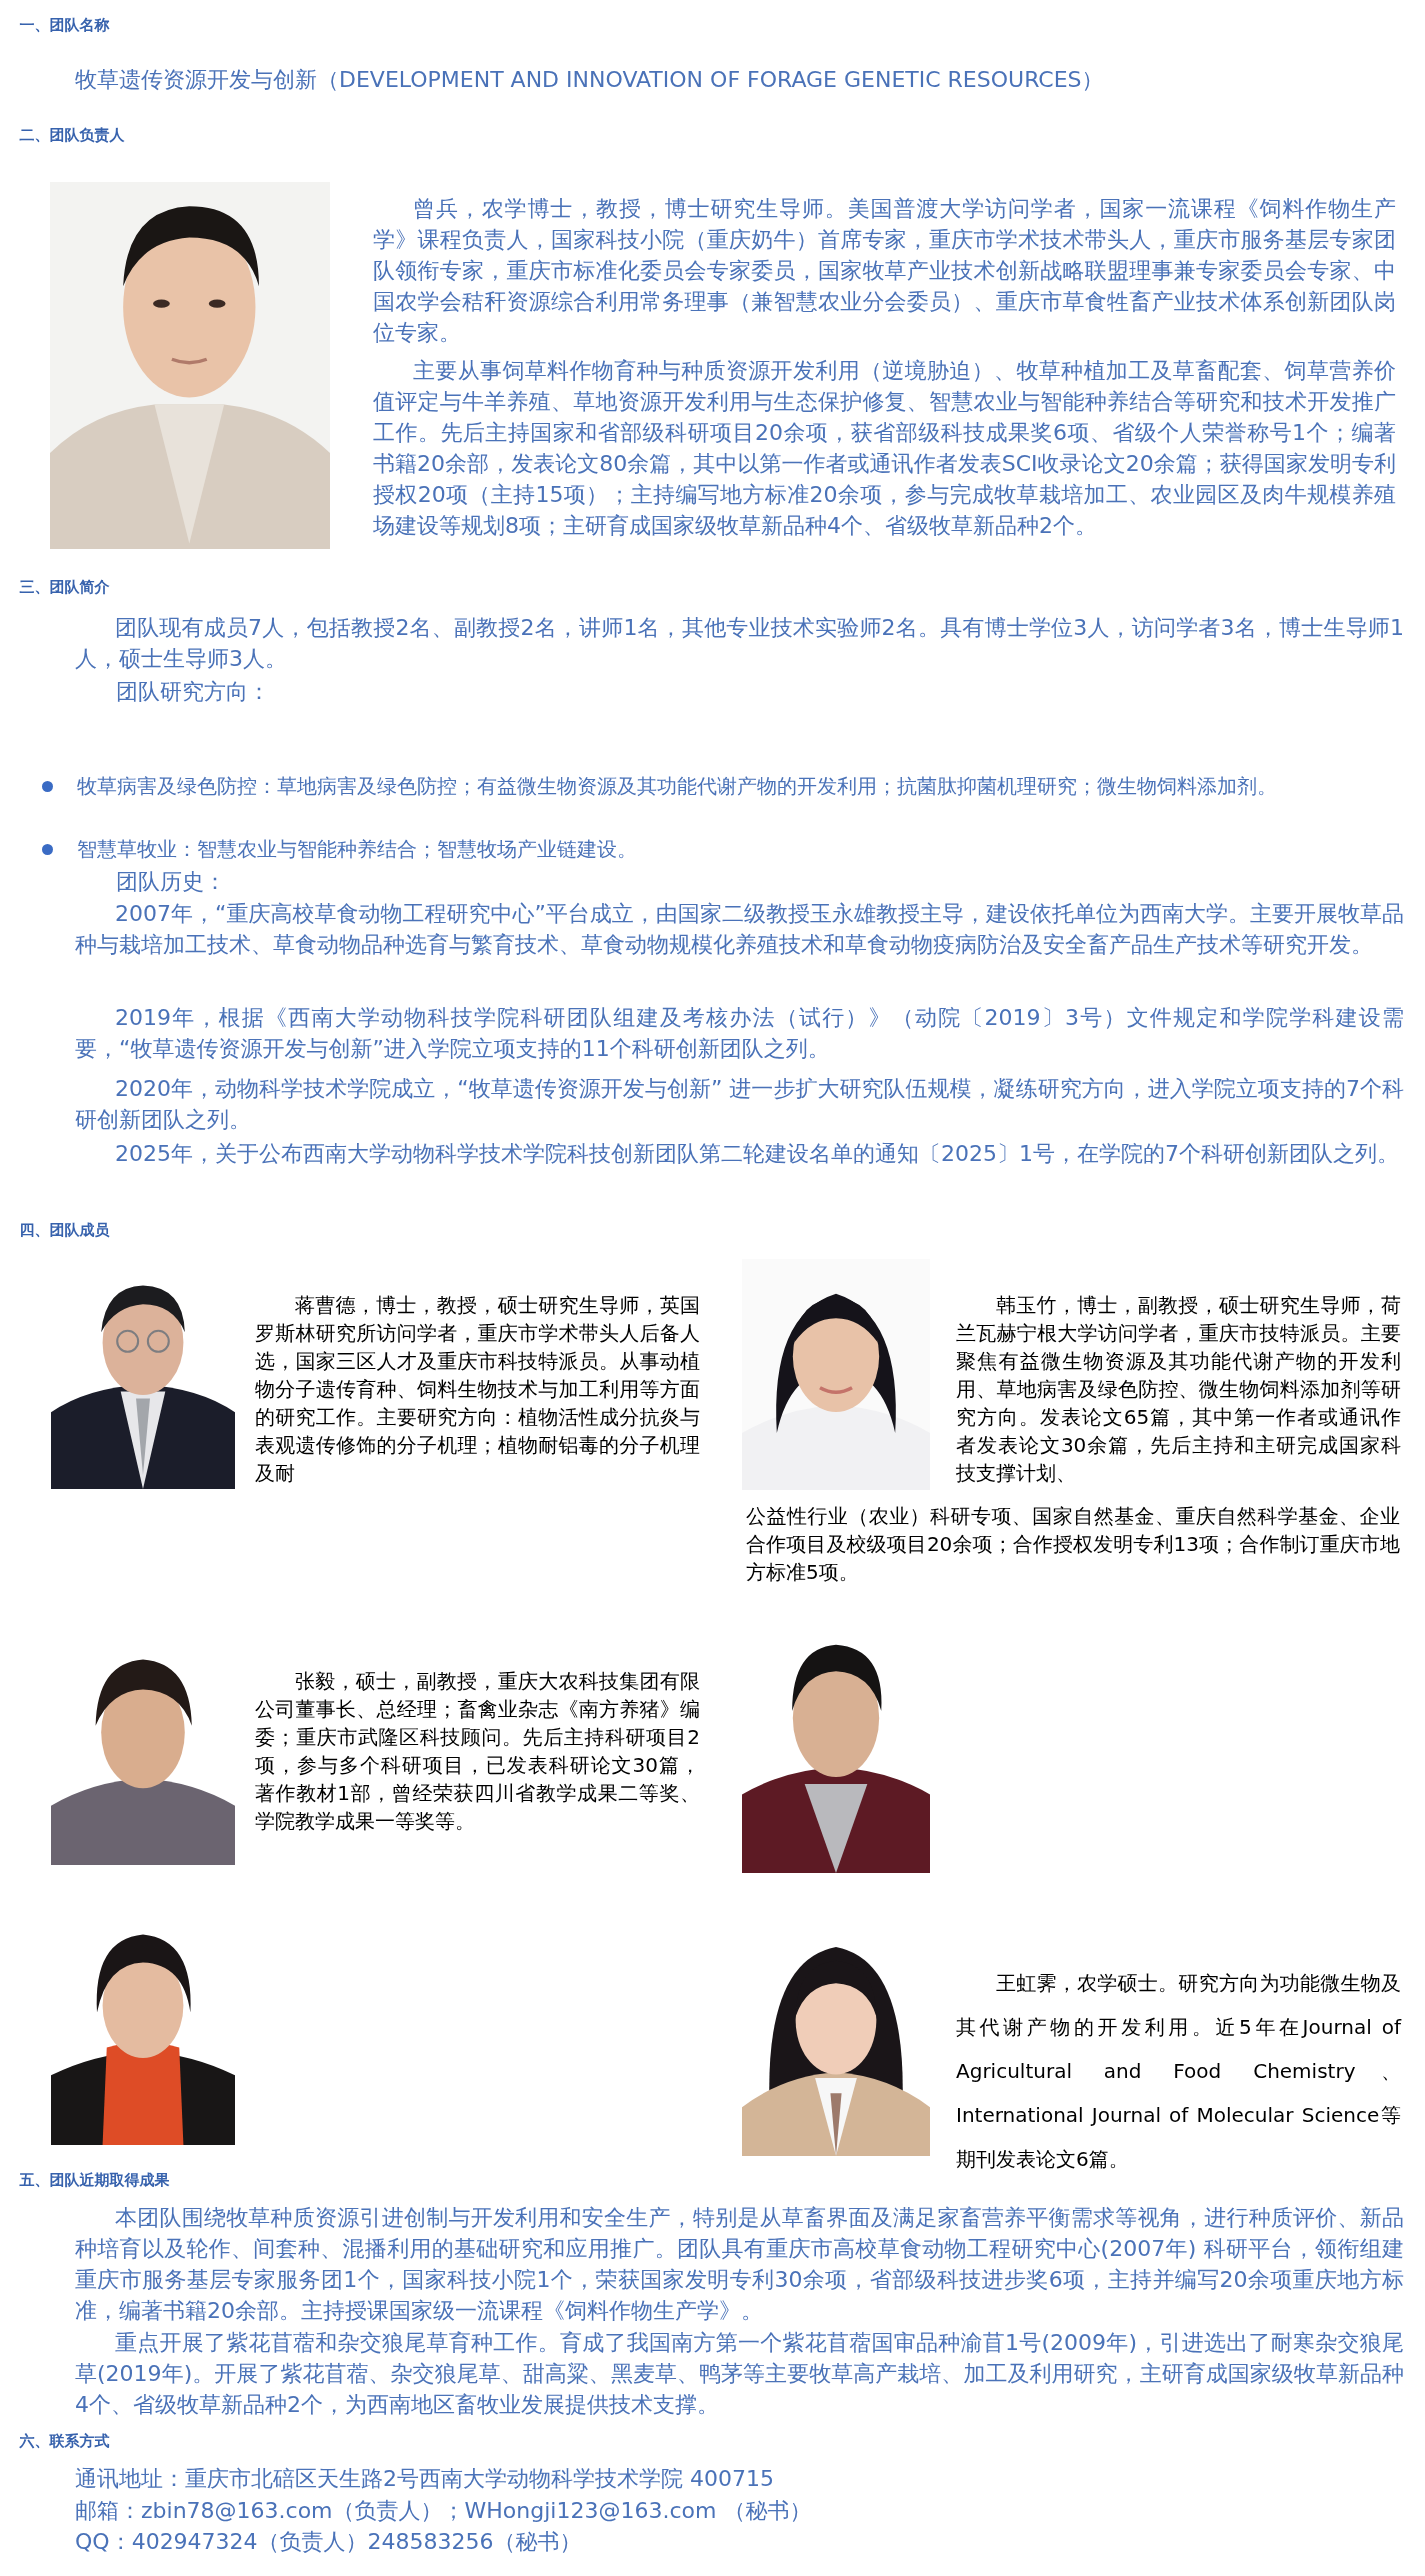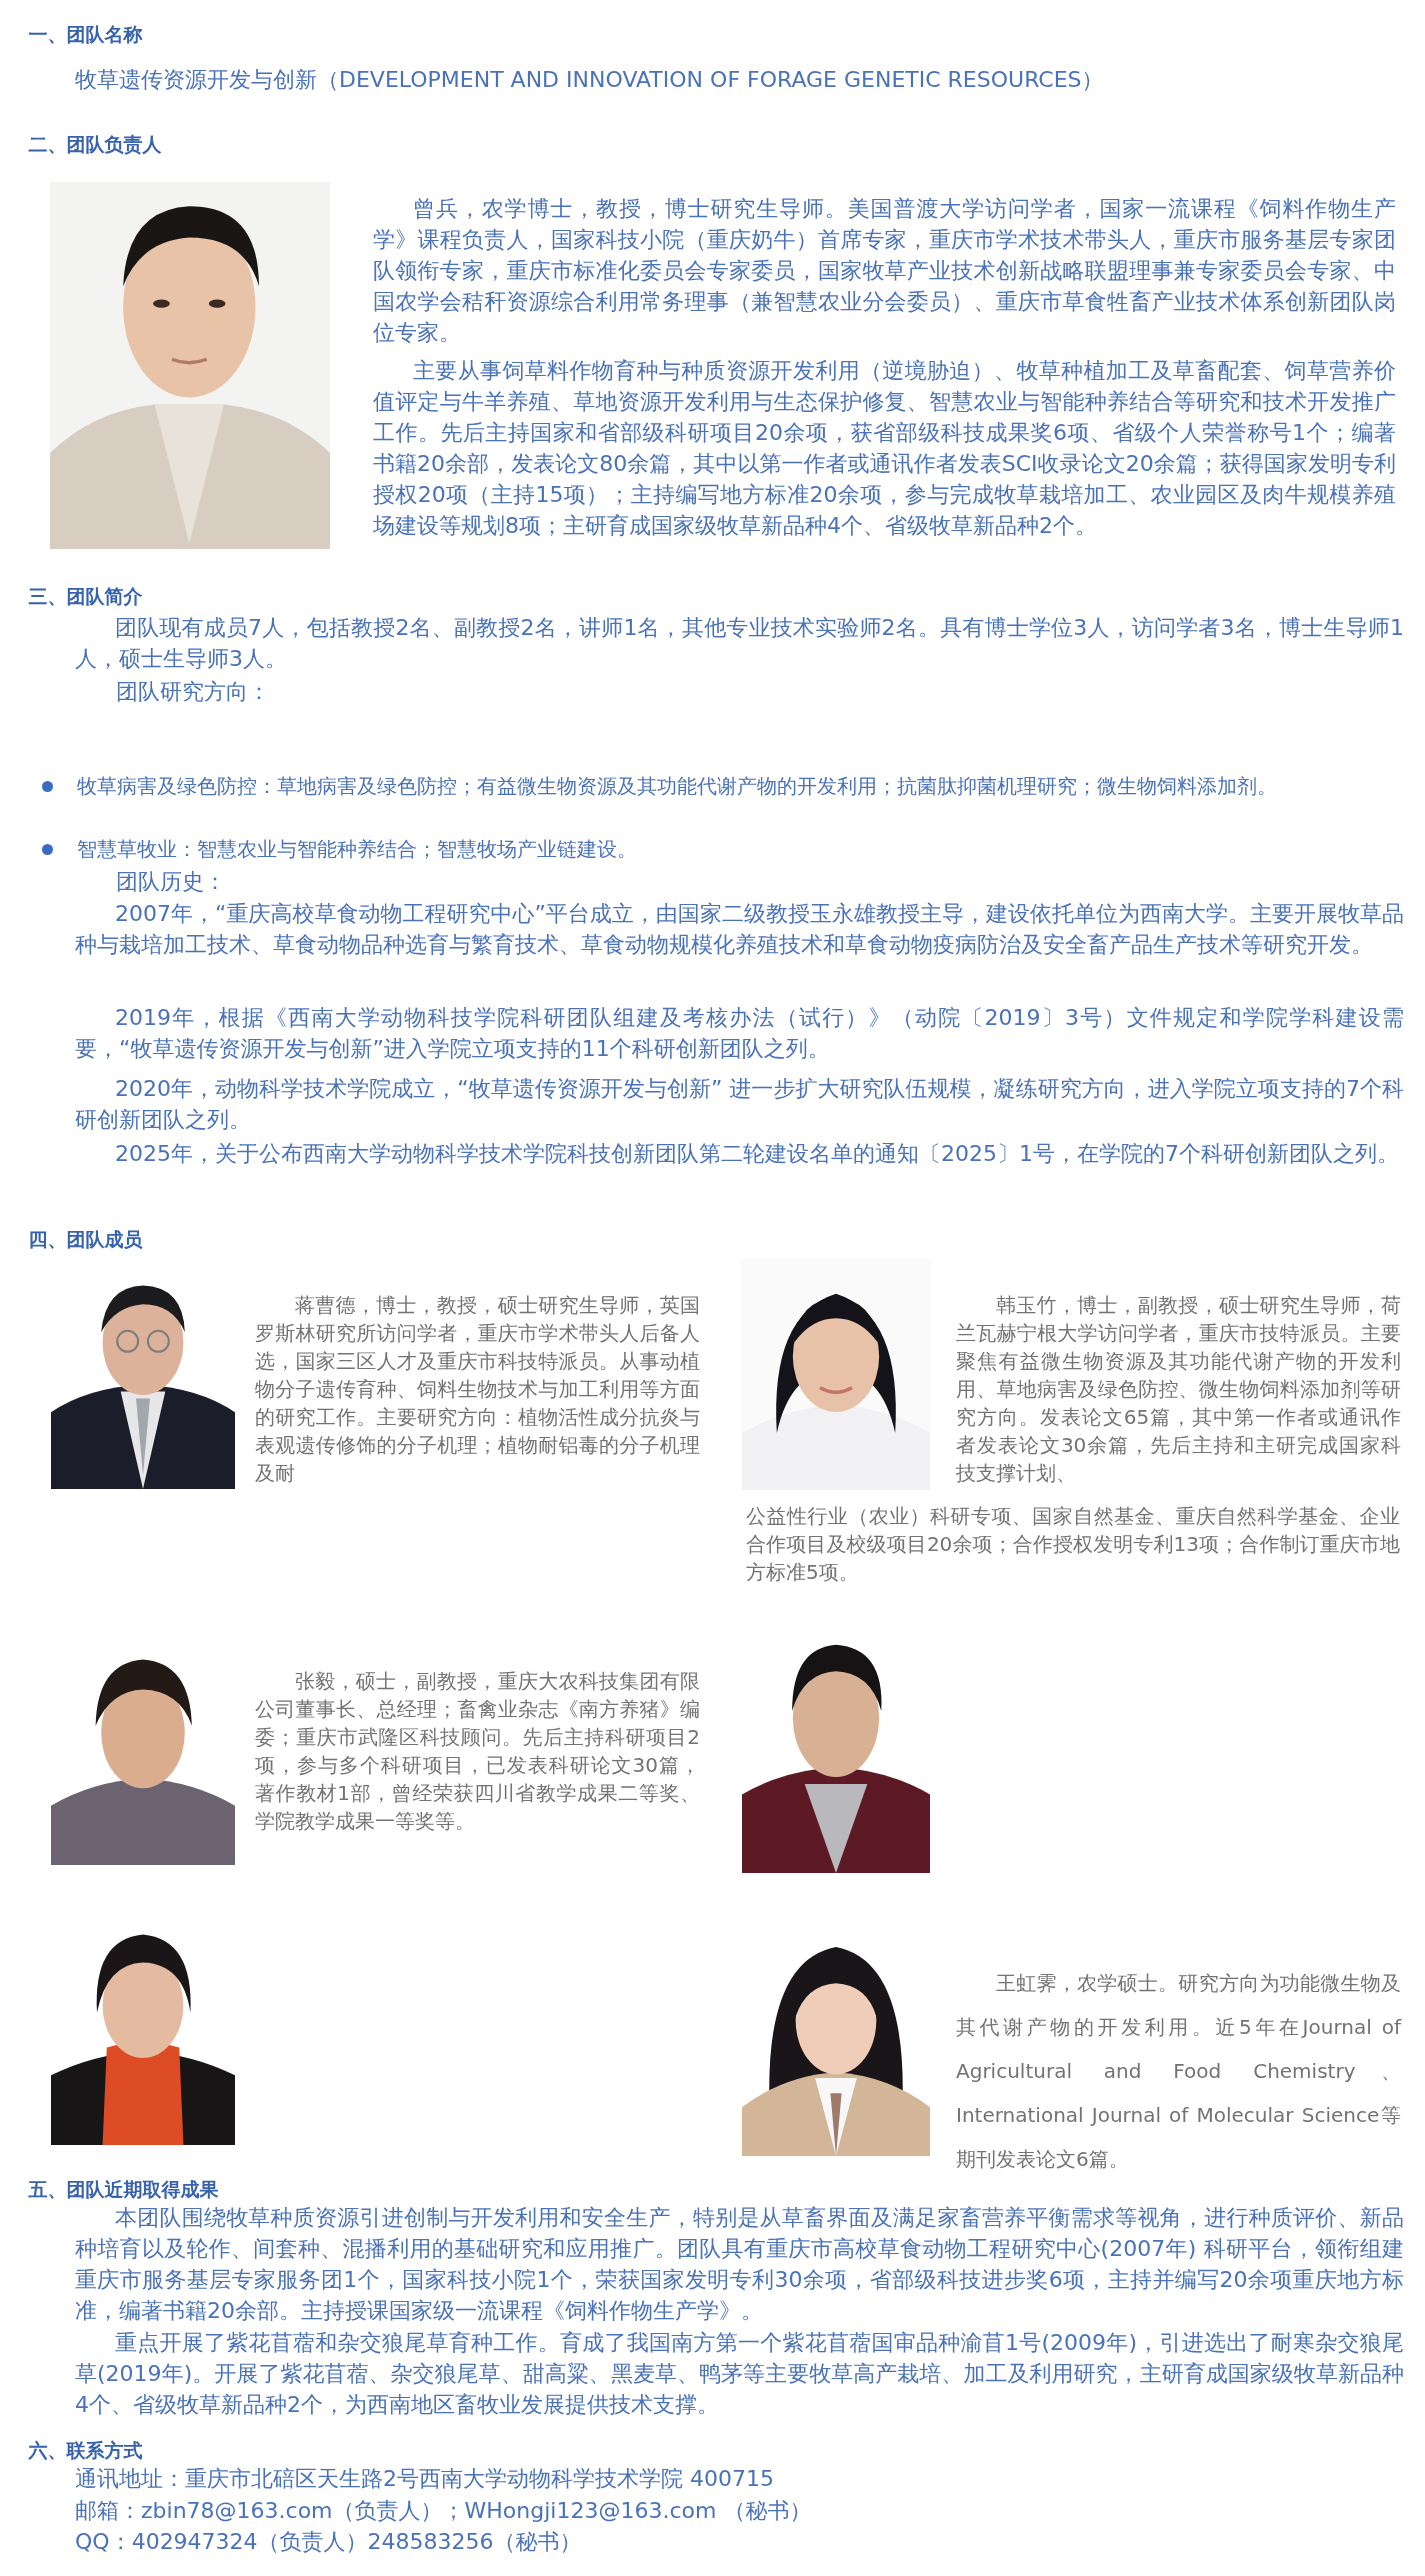--- a/index.html
+++ b/index.html
@@ -8,25 +8,25 @@
     min-height: 2576px;
     font-family: "DejaVu Sans", "Liberation Sans", sans-serif;
     color: #4a72b8;
     position: relative;
     overflow: hidden;
   }
   .page { position: relative; width: 1425px; height: 2576px; }
   .h {
     position: absolute;
     left: 19.5px;
-    font-size: 19px;
+    font-size: 15px;
     font-weight: bold;
     color: #3762ad;
     line-height: 31px;
-    margin: 9px;
+    margin: 0;
     text-align: right;
   }
   .p {
     position: absolute;
     font-size: 22px;
     line-height: 31px;
     color: #4a72b8;
     margin: 0;
     text-align: justify;
   }
@@ -39,21 +39,21 @@
   .photo svg { width: 100%; height: 100%; display: block; }
   .bullet-row { position: absolute; left: 77px; width: 1329px; font-size: 20px; line-height: 31px; color: #4a72b8; }
   .bullet-row .dot {
     position: absolute; left: -35px; top: 9.7px; width: 11px; height: 11px; border-radius: 50%;
     background: #3a6bc4;
   }
   .member-text {
     position: absolute;
     font-size: 20px;
     line-height: 28px;
-    color: #737373;
+    color: #000000;
     text-align: justify;
   }
   .member-text .first { text-indent: 40px; display: block; }
 </style>
 </head>
 <body>
 
 <div class="page">
 
   <h2 class="h" style="top:9.7px;">一、团队名称</h2>

